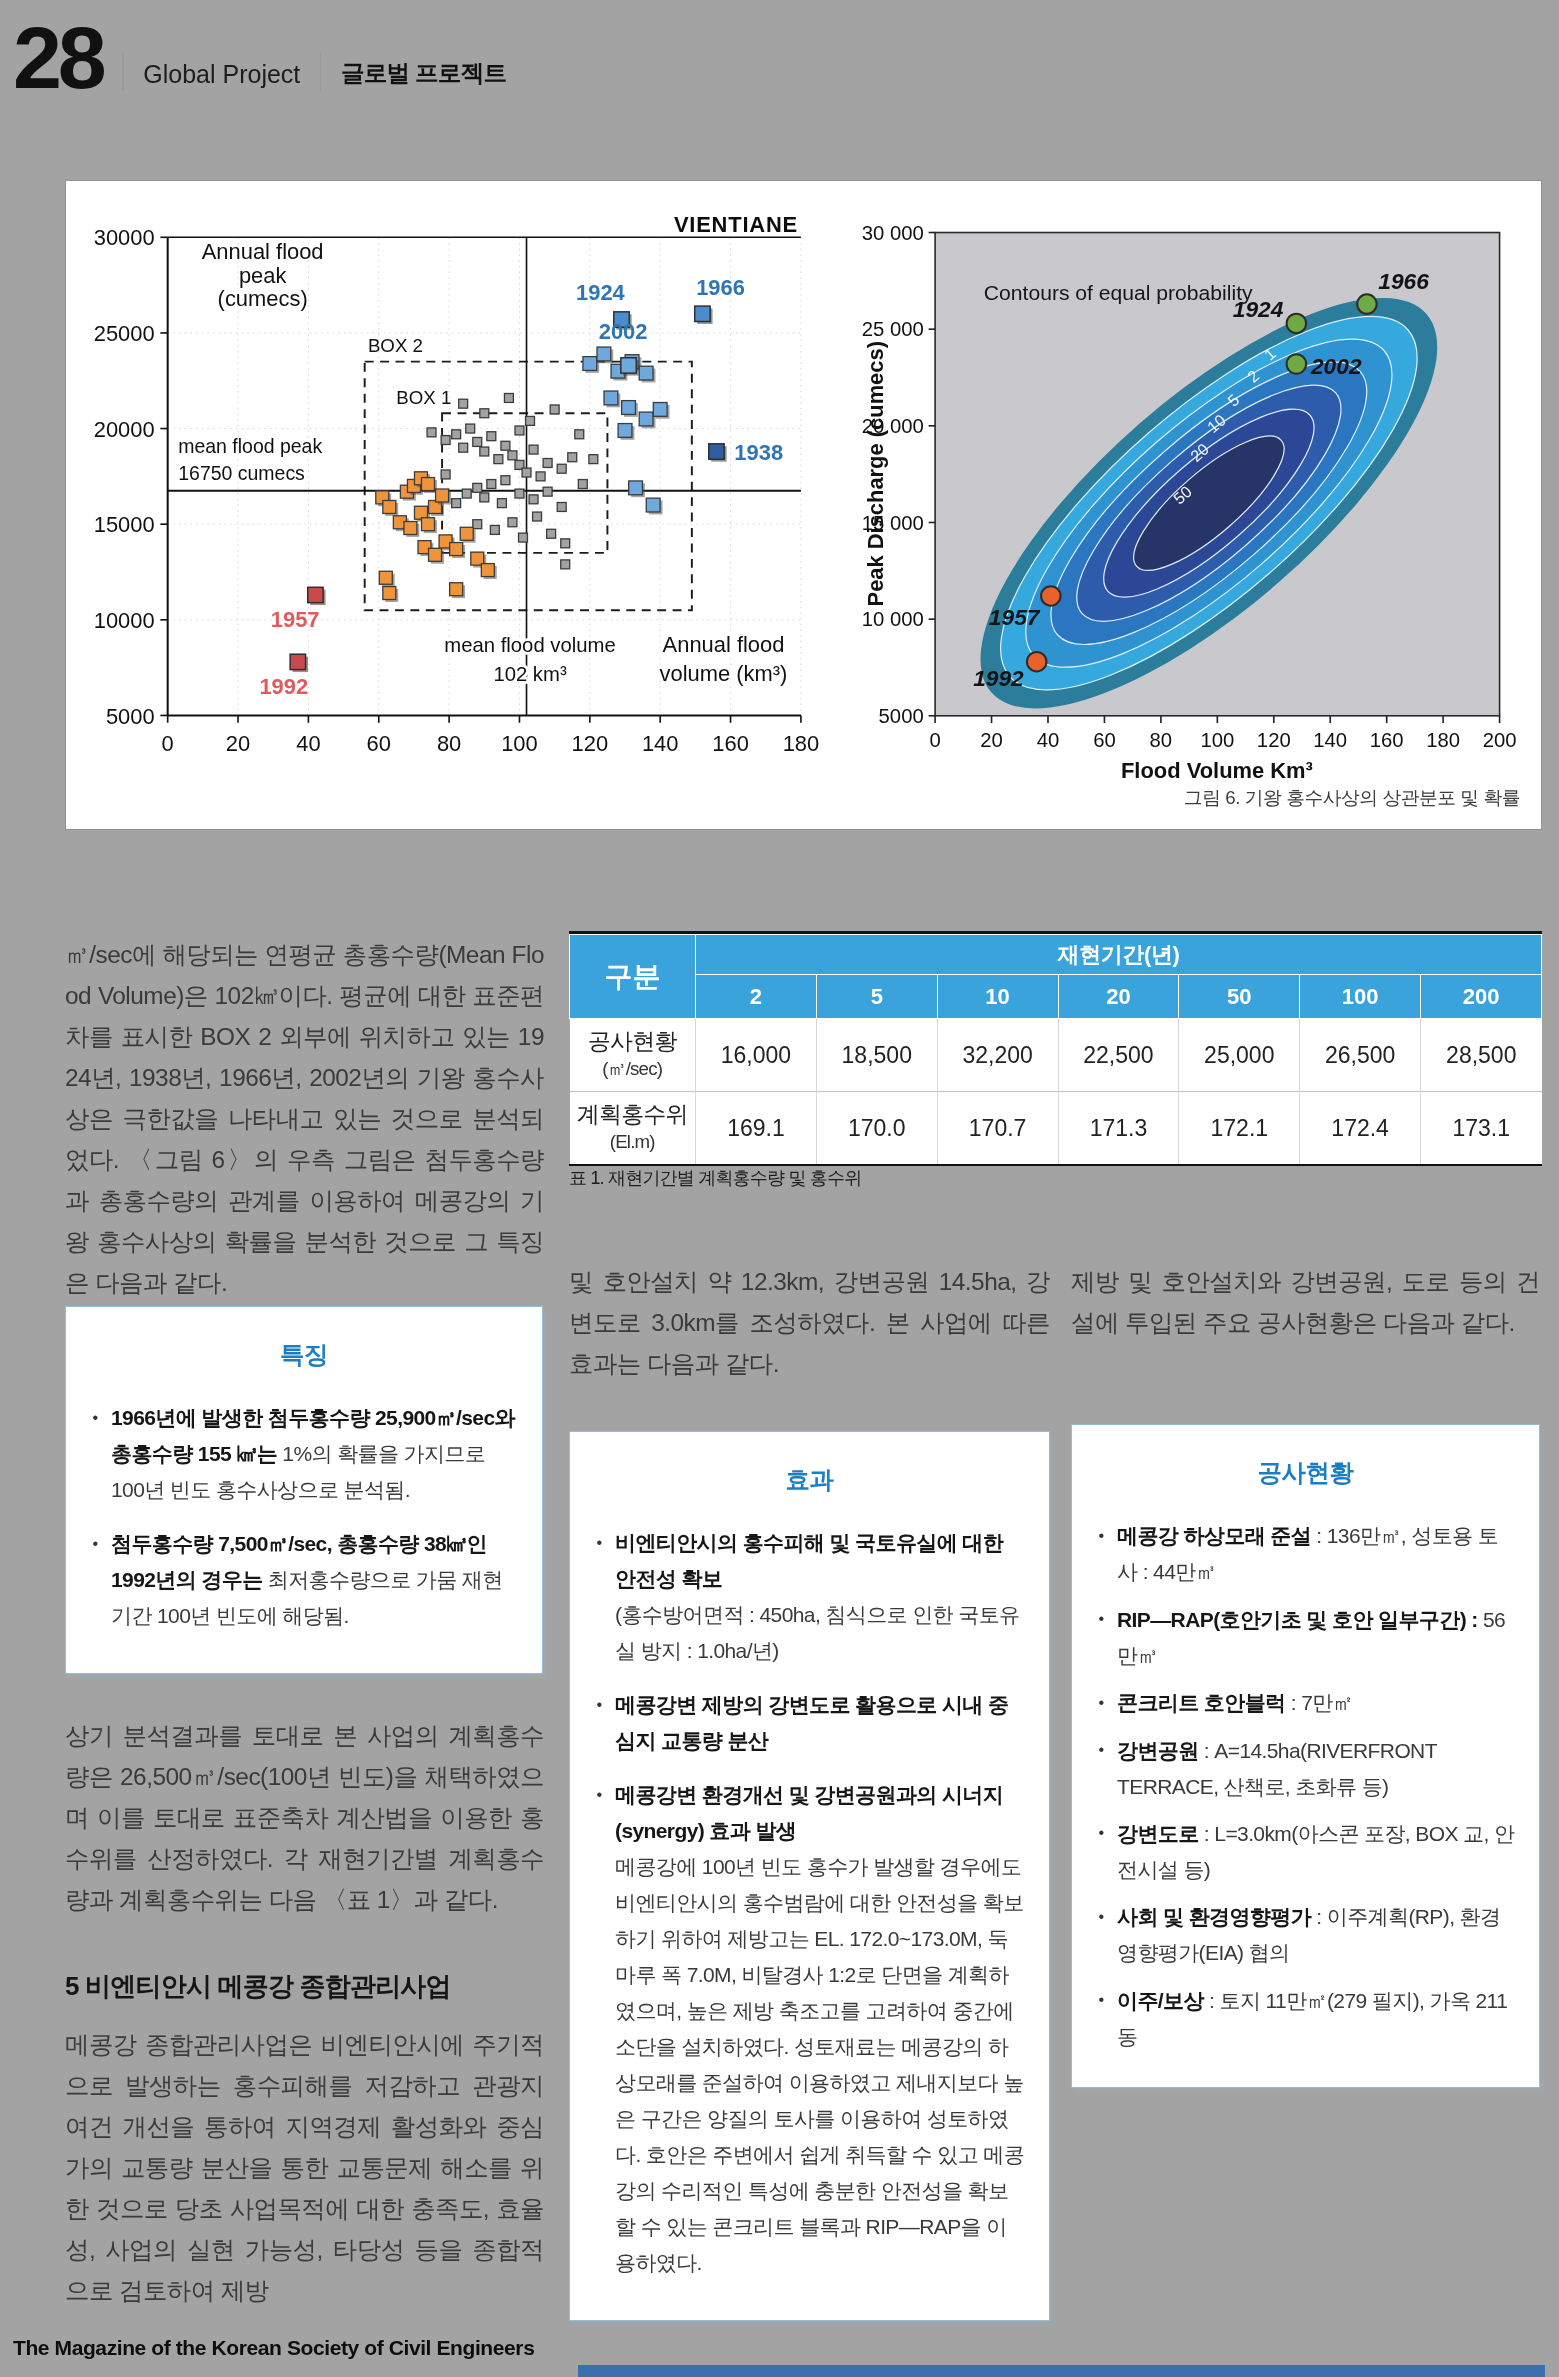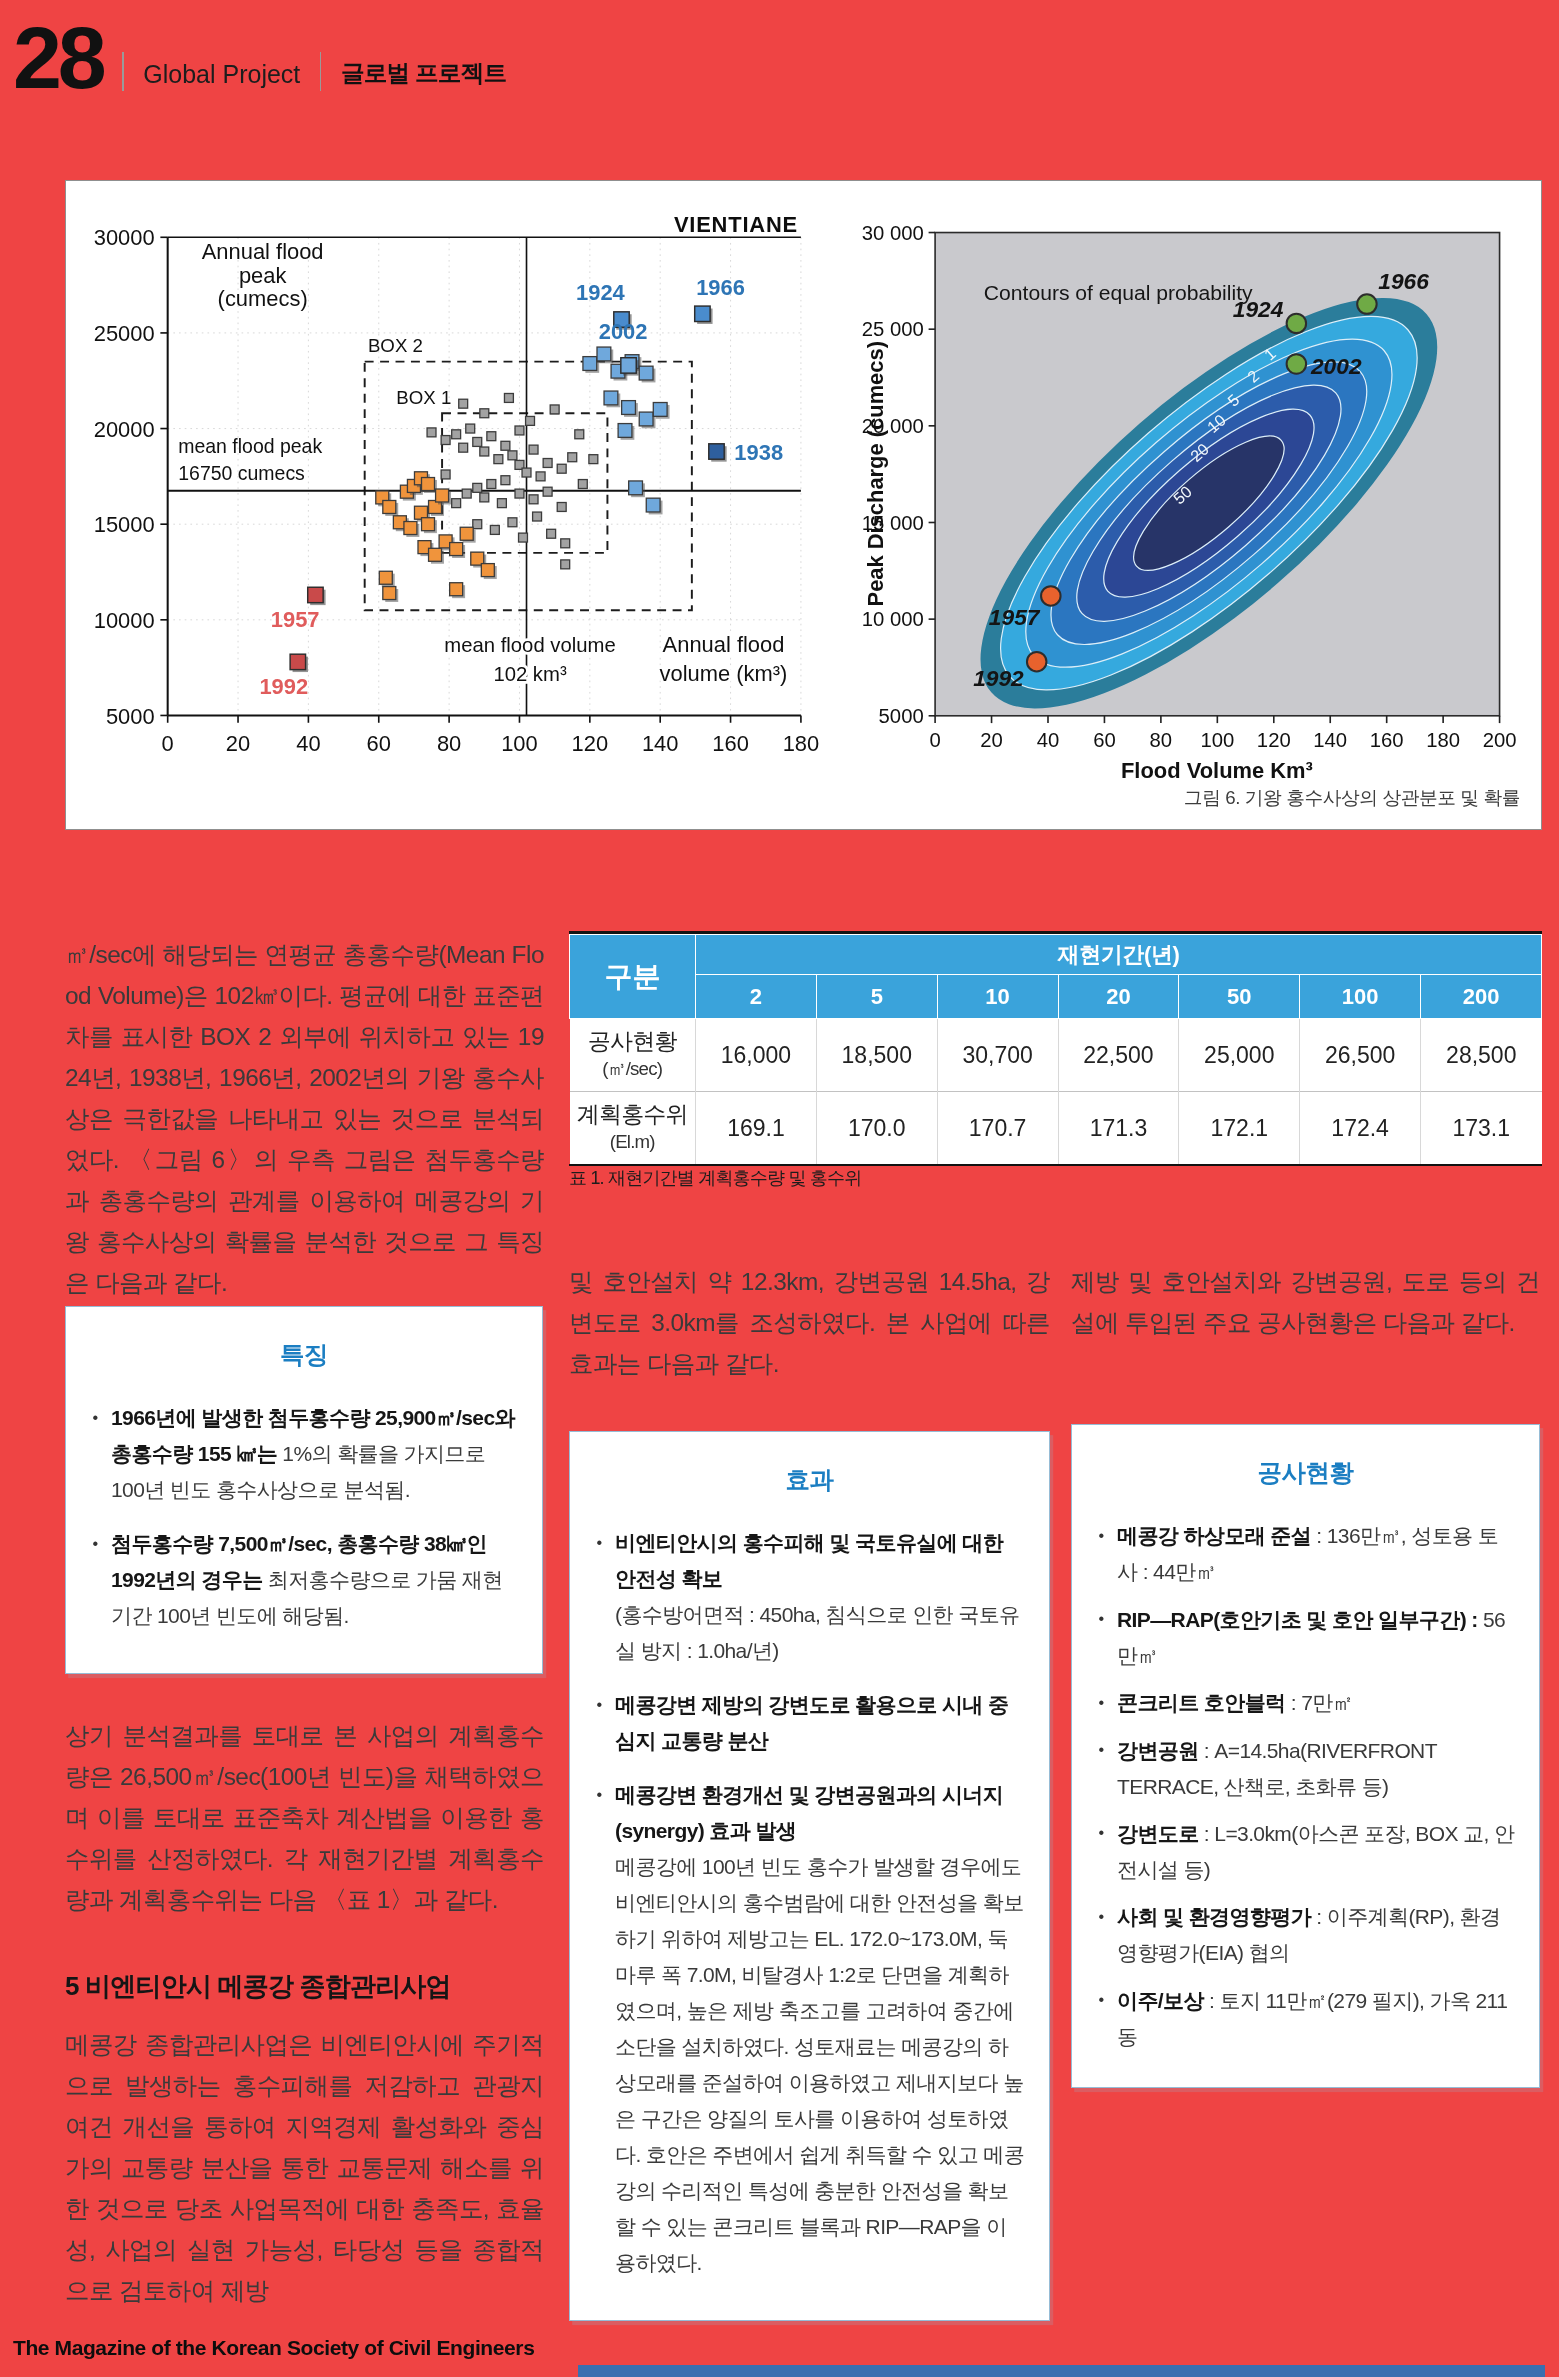--- a/index.html
+++ b/index.html
@@ -1,16 +1,16 @@
 <!DOCTYPE html>
 <html style="font-size:13px"><head>
 <meta charset="utf-8">
 <style>
   html,body{margin:0;padding:0;background:#ffffff;}
-  .page{position:relative;width:1560px;height:2377px;background:#ef4444;overflow:hidden;
+  .page{position:relative;width:1560px;height:2377px;background:#a3a3a3;overflow:hidden;
         font-family:"Liberation Sans","DejaVu Sans",sans-serif;color:#2b2b2b;}
   
   .hdr{position:absolute;top:8.1px;left:13px;display:flex;align-items:flex-end;gap:19.5px;height:91px;}
   .pg-num{font-size:88px;font-weight:800;letter-spacing:-4.1px;line-height:0.92;color:#111;}
   .hdr-div{width:1.6px;height:39px;background:#9a9a9a;margin-bottom:8.1px;}
   .sec-en{font-size:25px;color:#1d1d1d;margin-bottom:9.7px;}
   .sec-ko{font-size:23.6px;font-weight:700;color:#111;margin-bottom:9.7px;letter-spacing:-0.8px;}
   
   .figure-box{position:absolute;left:65px;top:180px;width:1475px;height:648px;border:0.8px solid #8f8f8f;background:#fff;}
   #scatter-svg{position:absolute;left:8.1px;top:23px;}
@@ -363,21 +363,21 @@
           </tr>
       </thead>
       <tbody id="table-body">
           <tr>
             <td class="rowlabel">
               <div>공사현황</div>
               <div class="unit">(㎥/sec)</div>
             </td>
             <td>16,000</td>
             <td>18,500</td>
-            <td>30,700</td>
+            <td>32,200</td>
             <td>22,500</td>
             <td>25,000</td>
             <td>26,500</td>
             <td>28,500</td>
           </tr>
           <tr>
             <td class="rowlabel">
               <div>계획홍수위</div>
               <div class="unit">(El.m)</div>
             </td>

